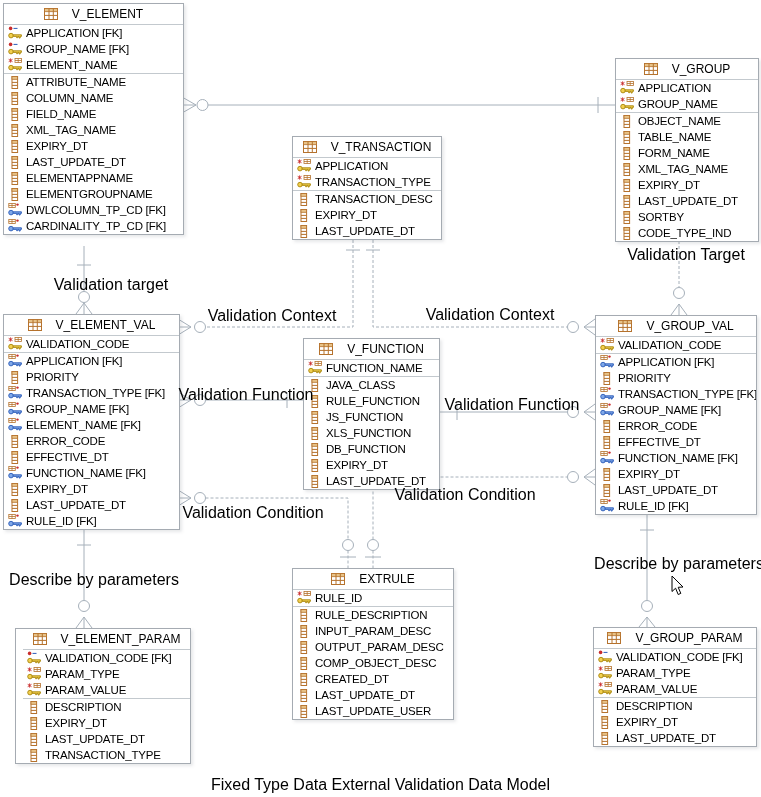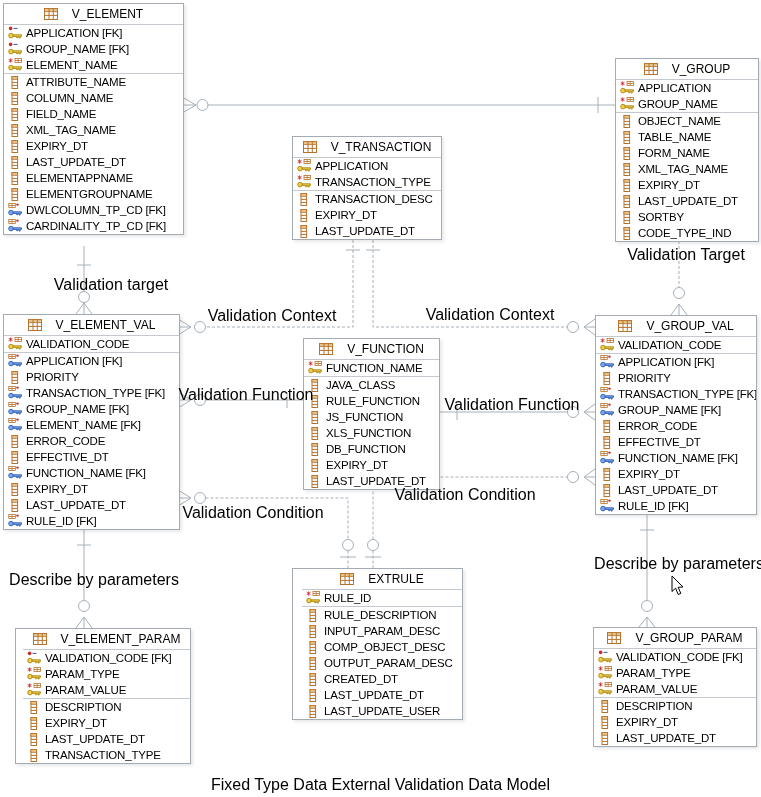--- a/index.html
+++ b/index.html
@@ -949,21 +949,21 @@
     <g stroke="#2b5bb8" fill="#7ea7e8" stroke-width="0.9">
     <circle cx="3" cy="9.6" r="2.3"></circle>
     <path d="M5.2,8.8 H13.4 V10.4 H12.2 V12 H11 V10.4 H9.7 V11.7 H8.6 V10.4 H5.2 Z"></path>
               </g>
             </svg>
           </span>
           <span>RULE_ID [FK]</span>
         </div>
       </div>
     </div>
-    <div class="entity" style="left: 292px; top: 568px; width: 160px; padding-left: 9px;">
+    <div class="entity" style="left: 292px; top: 568px; width: 160px;">
       <div class="entity-header">
         <span class="ic" style="width:14px;flex:0 0 14px">
           <svg width="14" height="12" viewBox="0 0 14 12">
     <rect x="0.5" y="0.5" width="13" height="11" fill="#fff" stroke="#b5722d"></rect>
     <rect x="0.5" y="0.5" width="13" height="3.2" fill="#e7c287" stroke="#b5722d" stroke-width="0.8"></rect>
     <path d="M0.5,7.4 H13.5 M5,0.5 V11.5 M9.3,0.5 V11.5" stroke="#b5722d" fill="none"></path>
           </svg>
         </span>
         <span>EXTRULE</span>
       </div>
@@ -1009,31 +1009,31 @@
           <span>INPUT_PARAM_DESC</span>
         </div>
         <div class="row">
           <span class="ic">
             <svg width="8" height="13" viewBox="0 0 8 13">
     <rect x="1" y="0.5" width="5.6" height="12" fill="#fff" stroke="#b5722d"></rect>
     <rect x="1" y="0.5" width="5.6" height="2.8" fill="#e7c287" stroke="#b5722d" stroke-width="0.8"></rect>
     <path d="M1,6.4 H6.6 M1,9.4 H6.6" stroke="#b5722d" fill="none"></path>
             </svg>
           </span>
+          <span>OUTPUT_PARAM_DESC</span>
+        </div>
+        <div class="row">
+          <span class="ic">
+            <svg width="8" height="13" viewBox="0 0 8 13">
+    <rect x="1" y="0.5" width="5.6" height="12" fill="#fff" stroke="#b5722d"></rect>
+    <rect x="1" y="0.5" width="5.6" height="2.8" fill="#e7c287" stroke="#b5722d" stroke-width="0.8"></rect>
+    <path d="M1,6.4 H6.6 M1,9.4 H6.6" stroke="#b5722d" fill="none"></path>
+            </svg>
+          </span>
           <span>COMP_OBJECT_DESC</span>
-        </div>
-        <div class="row">
-          <span class="ic">
-            <svg width="8" height="13" viewBox="0 0 8 13">
-    <rect x="1" y="0.5" width="5.6" height="12" fill="#fff" stroke="#b5722d"></rect>
-    <rect x="1" y="0.5" width="5.6" height="2.8" fill="#e7c287" stroke="#b5722d" stroke-width="0.8"></rect>
-    <path d="M1,6.4 H6.6 M1,9.4 H6.6" stroke="#b5722d" fill="none"></path>
-            </svg>
-          </span>
-          <span>OUTPUT_PARAM_DESC</span>
         </div>
         <div class="row">
           <span class="ic">
             <svg width="8" height="13" viewBox="0 0 8 13">
     <rect x="1" y="0.5" width="5.6" height="12" fill="#fff" stroke="#b5722d"></rect>
     <rect x="1" y="0.5" width="5.6" height="2.8" fill="#e7c287" stroke="#b5722d" stroke-width="0.8"></rect>
     <path d="M1,6.4 H6.6 M1,9.4 H6.6" stroke="#b5722d" fill="none"></path>
             </svg>
           </span>
           <span>CREATED_DT</span>

